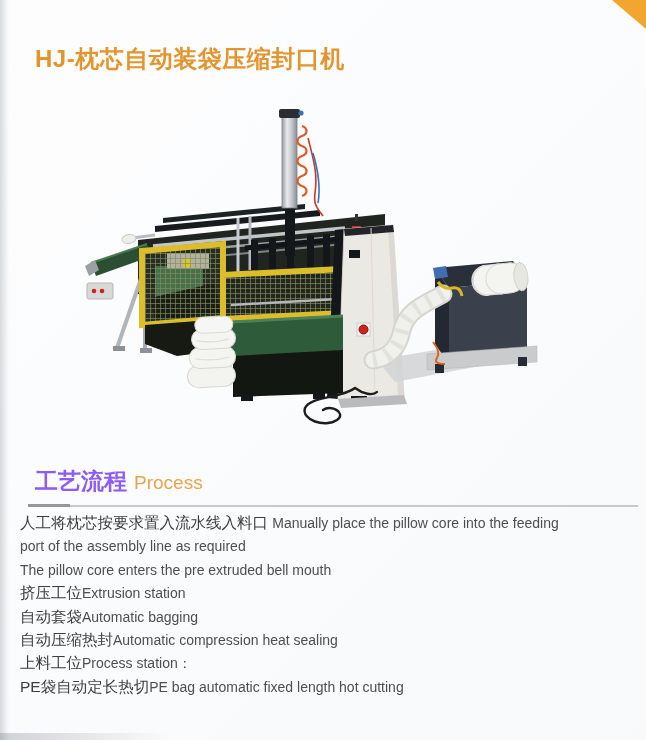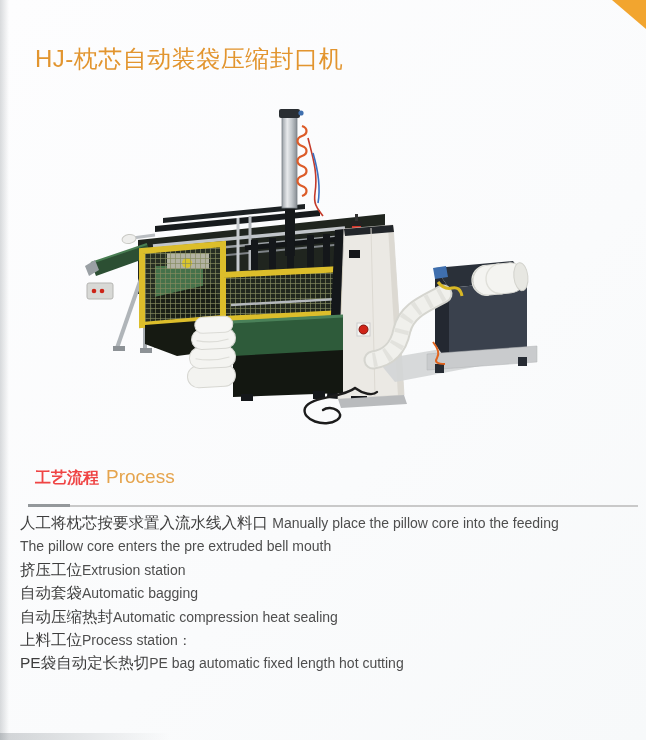--- a/index.html
+++ b/index.html
@@ -7,25 +7,25 @@
     width:646px;height:740px;position:relative;overflow:hidden;
     background:linear-gradient(135deg,#fdfdfe 0%,#fafbfc 60%,#f7f9fa 100%);
     font-family:"Liberation Sans","DejaVu Sans",sans-serif;
   }
   .edge-left{position:absolute;left:0;top:0;width:9px;height:740px;
     background:linear-gradient(90deg,rgba(110,118,124,.26),rgba(110,118,124,0));}
   .edge-bottom{position:absolute;left:0;bottom:0;width:170px;height:7px;
     background:linear-gradient(90deg,rgba(110,118,124,.30),rgba(110,118,124,0));}
   .corner-accent{position:absolute;top:0;right:0;width:34px;height:29px;
     background:#F2A52F;clip-path:polygon(0 0,100% 0,100% 100%);}
-  .page-title{position:absolute;left:35px;top:27px;font-size:24px;font-weight:normal;
+  .page-title{position:absolute;left:35px;top:27px;font-size:24px;font-weight:bold;
     color:#E2952F;letter-spacing:.5px;white-space:nowrap;}
   .photo-wrap{position:absolute;left:55px;top:98px;width:500px;height:345px;}
   .section-head{position:absolute;left:35px;top:466px;white-space:nowrap;}
-  .section-head .cn{font-size:16px;font-weight:bold;color:#ef4444;font-family:Liberation Serif, serif;}
+  .section-head .cn{font-size:23px;font-weight:bold;color:#8b5cf6;font-family:Liberation Serif, serif;}
   .section-head .en{font-size:19px;font-weight:normal;color:#E5A44D;margin-left:7px;}
   .divider{position:absolute;left:28px;top:505px;width:610px;height:2px;background:#c9c9c9;}
   .divider-dark{position:absolute;left:28px;top:504px;width:42px;height:3px;background:#94989b;}
   .steps{position:absolute;left:20px;top:511px;width:604px;}
   .step-line{height:23.4px;line-height:23.4px;white-space:nowrap;overflow:visible;}
   .step-line .cn{font-size:15.5px;color:#3d3d3d;}
   .step-line .en{font-size:14px;color:#4e4e4e;}
 </style>
 </head>
 <body>
@@ -182,19 +182,20 @@
 </div>
 
 <div class="section-head">
   <span class="cn">工艺流程</span><span class="en">Process</span>
 </div>
 <div class="divider"></div>
 <div class="divider-dark"></div>
 
 <div class="steps">
     <div class="step-line"><span class="cn">人工将枕芯按要求置入流水线入料口 </span><span class="en">Manually place the pillow core into the feeding</span></div>
+    <div class="step-line"><span class="en">port of the assembly line as required</span></div>
     <div class="step-line"><span class="en">The pillow core enters the pre extruded bell mouth</span></div>
     <div class="step-line"><span class="cn">挤压工位</span><span class="en">Extrusion station</span></div>
     <div class="step-line"><span class="cn">自动套袋</span><span class="en">Automatic bagging</span></div>
     <div class="step-line"><span class="cn">自动压缩热封</span><span class="en">Automatic compression heat sealing</span></div>
     <div class="step-line"><span class="cn">上料工位</span><span class="en">Process station：</span></div>
     <div class="step-line"><span class="cn">PE袋自动定长热切</span><span class="en">PE bag automatic fixed length hot cutting</span></div>
   </div>
 
 </body></html>

